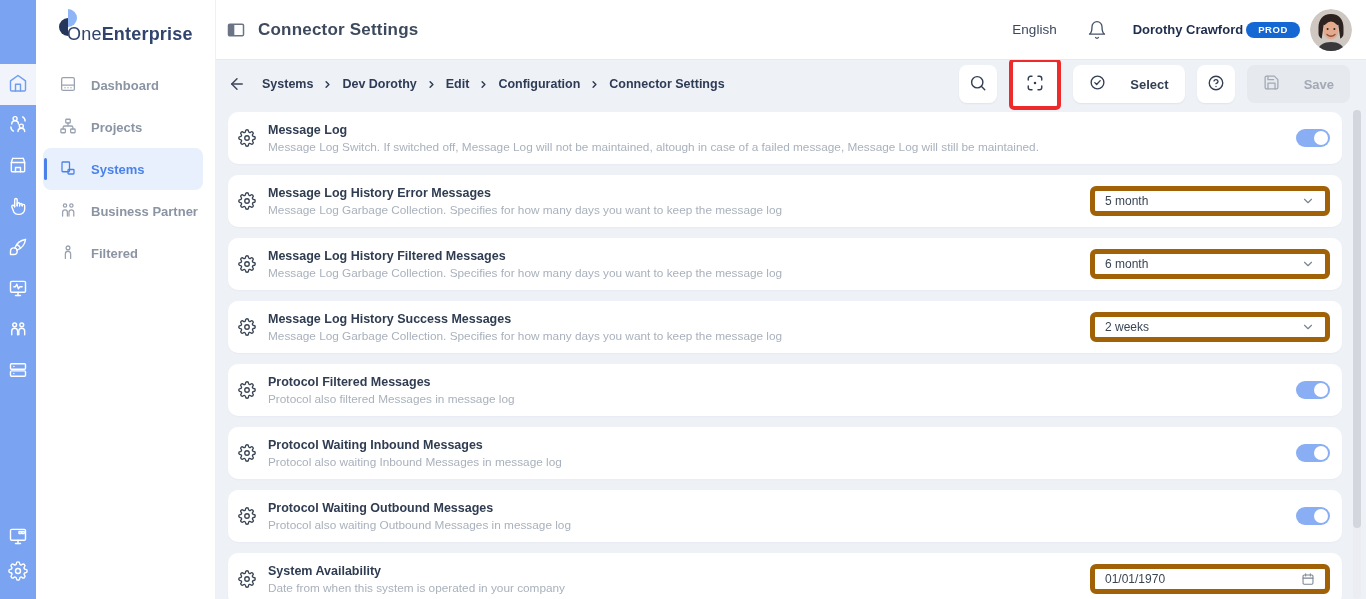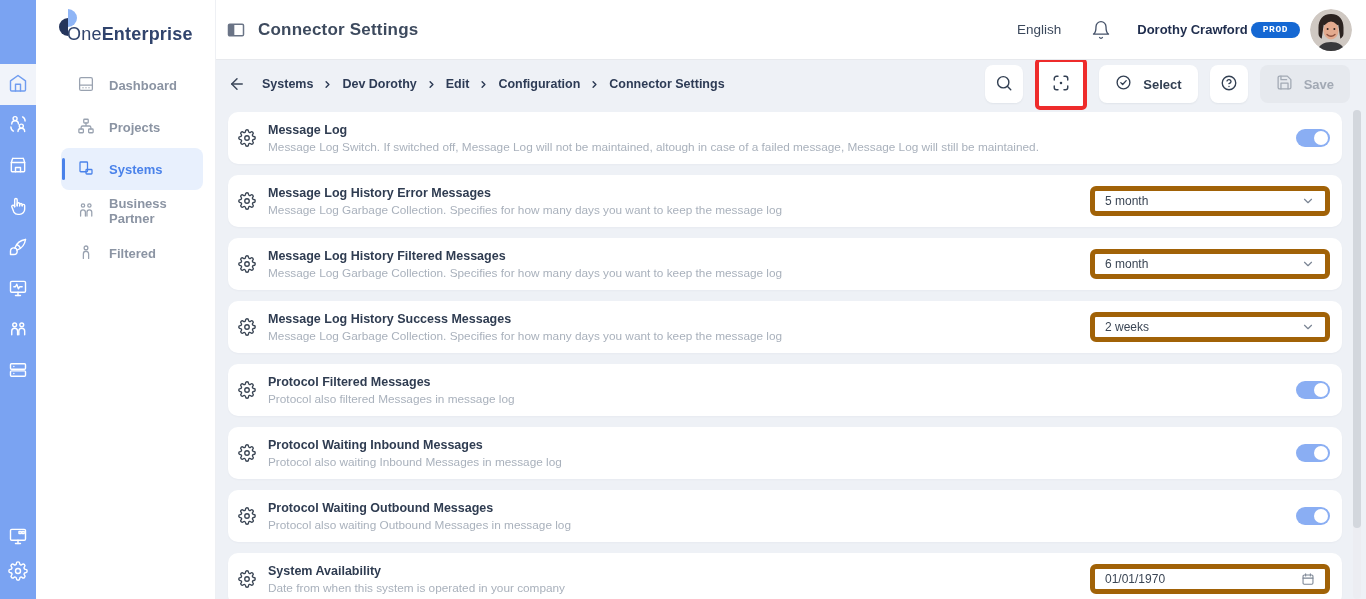--- a/index.html
+++ b/index.html
@@ -15,54 +15,54 @@
   .rail-item.active { background:#f1f4fa; color:#6f9cf0; }
   .rail-spacer { flex:1; }
   .rail-bottom { padding-bottom:12px; }
 
   
   .sidebar { grid-row:1/3; grid-column:2; background:#ffffff; border-right:1px solid #eef0f4; }
   .logo { position:relative; height:64px; }
   .logo-mark { position:absolute; left:17px; top:7px; }
   .logo-text { position:absolute; left:31px; top:24px; font-size:18px; color:#31446d; letter-spacing:.2px; }
   .logo-text b { font-weight:800; }
-  .nav { padding:0 12px 0 25px; }
+  .nav { padding:0 12px 0 7px; }
   .nav-item { position:relative; height:42px; display:flex; align-items:center; gap:14px; padding-left:16px; border-radius:8px; color:#8b94a3; font-size:13px; font-weight:600; cursor:pointer; }
   .nav-item svg { width:18px; height:18px; color:#99a2b0; flex:none; }
   .nav-item.active { background:#e8f0fd; color:#4a82ea; font-weight:700; }
   .nav-item.active svg { color:#4a82ea; }
   .nav-item.active::before { content:""; position:absolute; left:1px; top:10px; width:3px; height:22px; border-radius:2px; background:#4a82ea; }
 
   
   .topbar { grid-row:1; grid-column:3; background:#ffffff; border-bottom:1px solid #e7e9ed; display:flex; align-items:center; padding:0 14px 0 10px; }
   .collapse { color:#6a7486; display:flex; cursor:pointer; }
   .collapse svg { width:20px; height:20px; }
   .page-title { font-size:17px; font-weight:700; color:#3d4a5e; margin-left:12px; letter-spacing:.2px; }
   .top-right { margin-left:auto; display:flex; align-items:center; }
   .lang { font-size:13.5px; color:#3b485c; cursor:pointer; }
   .bell { margin-left:30px; color:#46536a; display:flex; cursor:pointer; }
   .bell svg { width:20px; height:20px; }
   .userbox { margin-left:26px; display:flex; flex-direction:row; align-items:flex-start; gap:3px; cursor:pointer; }
   .uname { font-size:13px; font-weight:700; color:#1f2d4d; }
-  .badge { background:#1568d3; color:#ffffff; font-size:9.5px; font-weight:700; letter-spacing:.6px; padding:2.5px 12px; border-radius:9px;font-family:Liberation Mono, monospace; }
+  .badge { background:#1568d3; color:#ffffff; font-size:9.5px; font-weight:700; letter-spacing:.6px; padding:2.5px 12px; border-radius:9px; }
   .avatar { width:42px; height:42px; border-radius:50%; overflow:hidden; margin-left:10px; flex:none; cursor:pointer; }
 
   
   .main { grid-row:2; grid-column:3; position:relative; background:#eef1f6; overflow:hidden; }
   .toolbar { height:48px; display:flex; align-items:center; padding:0 16px 0 12px; }
   .back { color:#3a4558; display:flex; margin-right:16px; cursor:pointer; }
   .back svg { width:18px; height:18px; }
   .breadcrumb { display:flex; align-items:center; gap:9px; }
   .crumb { font-size:12.5px; font-weight:600; color:#2d3b55; cursor:pointer; }
   .crumb-sep { width:11px; height:11px; color:#2d3b55; }
   .tb-actions { margin-left:auto; display:flex; align-items:center; gap:12px; }
   .icon-btn, .text-btn { border:none; background:#ffffff; border-radius:8px; height:38px; display:inline-flex; align-items:center; justify-content:center; color:#323f52; cursor:pointer; box-shadow:0 1px 2px rgba(20,30,50,.06); font-family:inherit; }
   .icon-btn { width:38px; }
   .icon-btn svg { width:18px; height:18px; }
-  .text-btn { gap:11px; padding:0 16px; font-size:13px; font-weight:700; }
+  .text-btn { gap:24px; padding:0 16px; font-size:13px; font-weight:700; }
   .text-btn svg { width:17px; height:17px; }
   .text-btn.disabled { background:#e6e9ee; color:#a2a9b4; box-shadow:none; cursor:default; }
   .annotation { display:inline-flex; padding:3px; border:4px solid #ee2b2b; border-radius:5px; background:#ffffff; }
   .annotation .icon-btn { box-shadow:none; }
 
   
   .list { padding:4px 24px 0 12px; }
   .card { height:52px; background:#ffffff; border-radius:10px; margin-bottom:11px; display:flex; align-items:center; padding:0 12px 0 10px; box-shadow:0 1px 2px rgba(20,30,50,.03); }
   .row-gear { color:#3a4554; display:flex; flex:none; }
   .row-gear svg { width:18px; height:18px; }

